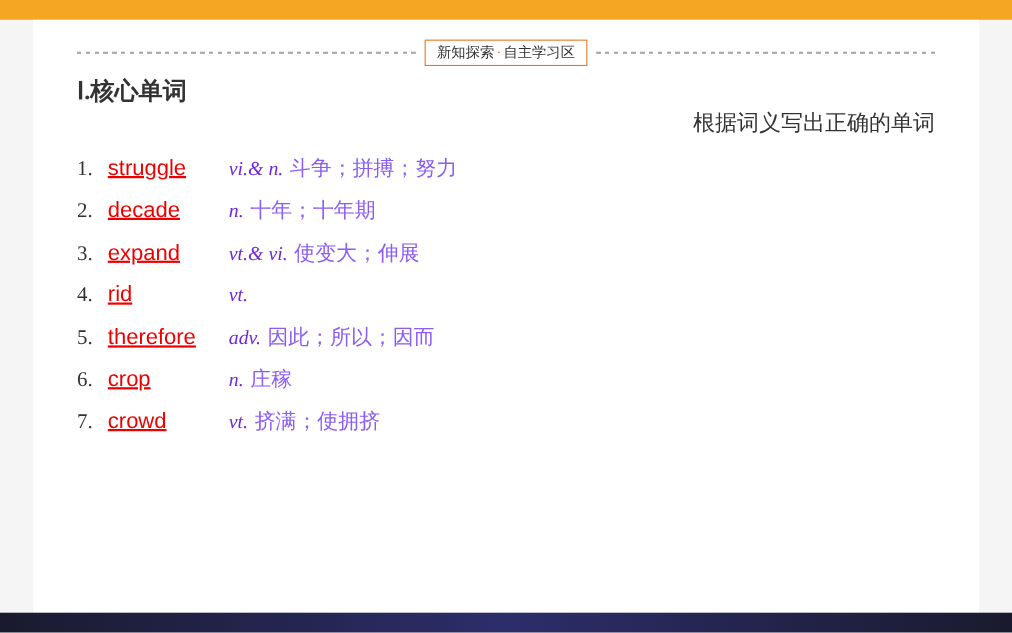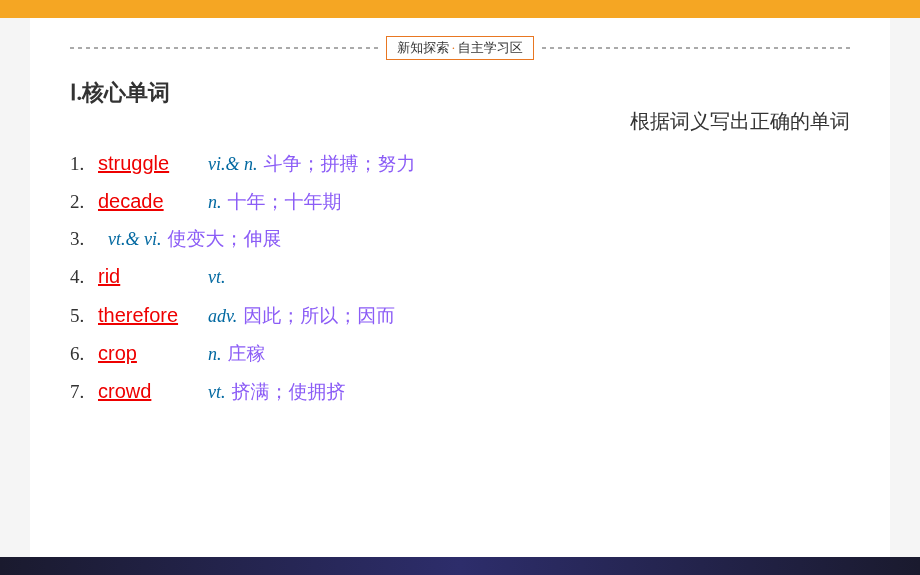--- a/index.html
+++ b/index.html
@@ -31,21 +31,21 @@
       margin: 0 30px;
       padding: 10px 40px 20px 40px;
       height: calc(575px - 36px);
       position: relative;
     }
 
     .header-banner {
       display: flex;
       justify-content: flex-start;
       align-items: center;
-      margin-bottom: 18px;
+      margin-bottom: 8px;
       margin-top: 8px;
     }
 
     .banner-line {
       flex: 1;
       height: 2px;
       background: repeating-linear-gradient(
         to right,
         #aaa 0px, #aaa 4px,
         transparent 4px, transparent 8px
@@ -104,21 +104,21 @@
     .word-answer {
       color: #e00;
       text-decoration: underline;
       min-width: 100px;
       font-family: Liberation Sans, sans-serif;
       font-size: 20px;
       display: inline-block;
     }
 
     .part-of-speech {
-      color: #0369a1;
+      color: #6d28d9;
       font-style: italic;
       font-family: "Times New Roman", serif;
       margin-right: 6px;
       font-size: 18px;
     }
 
     .definition {
       color: #8b5cf6;
       font-family: "SimSun", "宋体", serif;
       font-size: 19px;
@@ -152,20 +152,21 @@
       </li>
       <li class="word-item">
         <span class="item-num">2.</span>
         <span class="word-answer">decade</span>
         <span style="min-width: 10px;"> </span>
         <span class="part-of-speech">n.</span>
         <span class="definition">十年；十年期</span>
       </li>
       <li class="word-item">
         <span class="item-num">3.</span>
+        <span class="word-answer">expand</span>
         <span style="min-width: 10px;"> </span>
         <span class="part-of-speech">vt.&amp; vi.</span>
         <span class="definition">使变大；伸展</span>
       </li>
       <li class="word-item">
         <span class="item-num">4.</span>
         <span class="word-answer">rid</span>
         <span style="min-width: 10px;"> </span>
         <span class="part-of-speech">vt.</span>
       </li>

